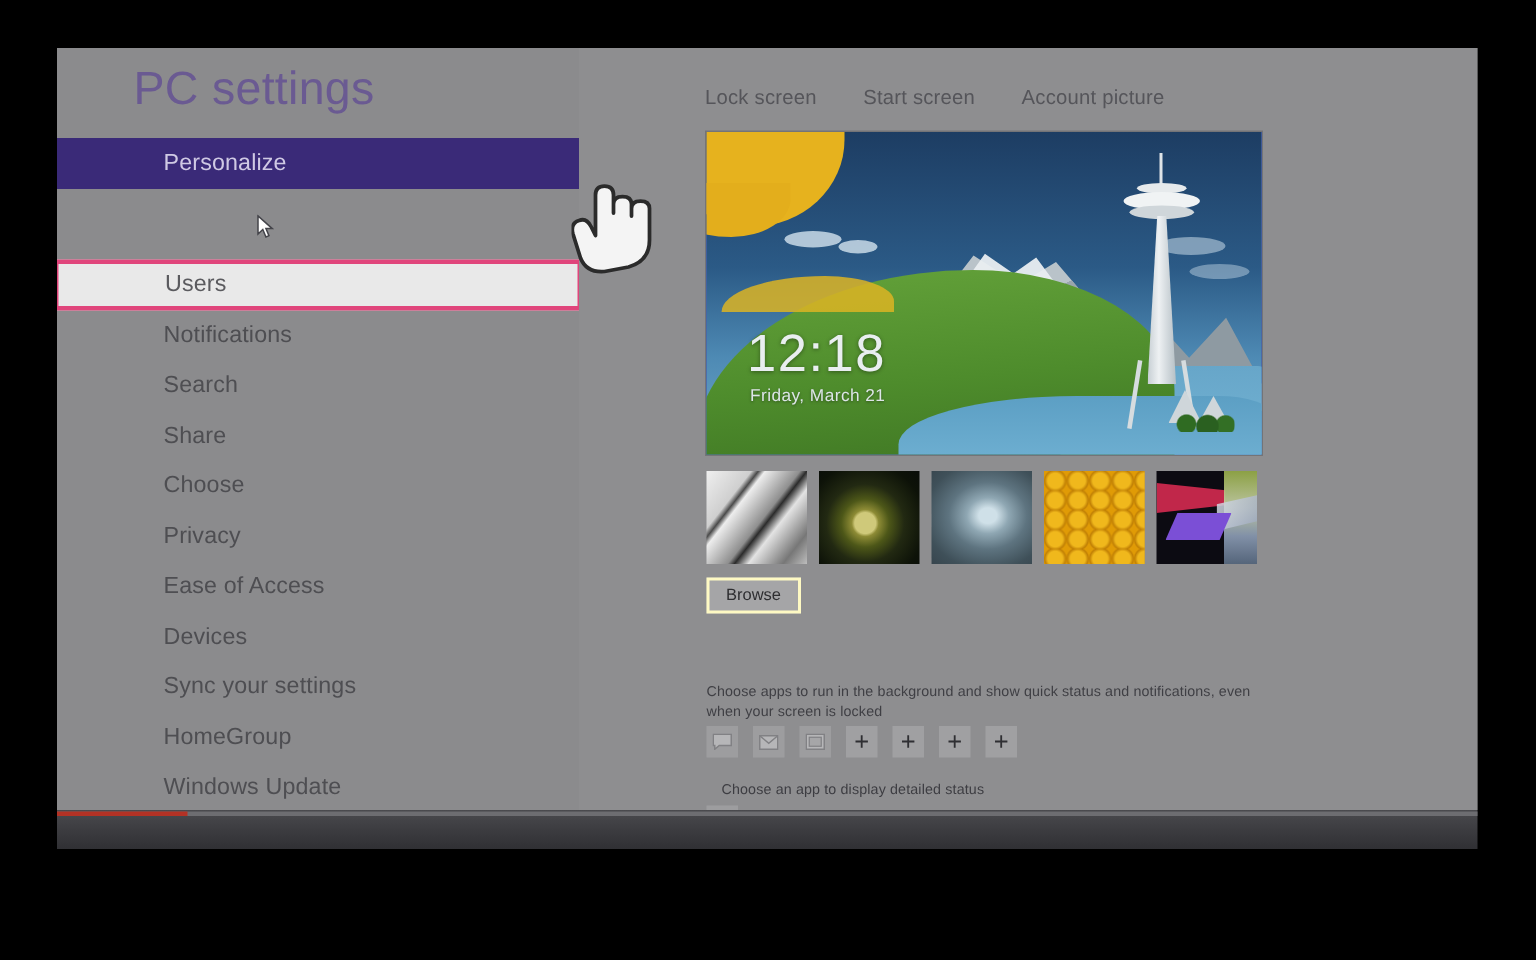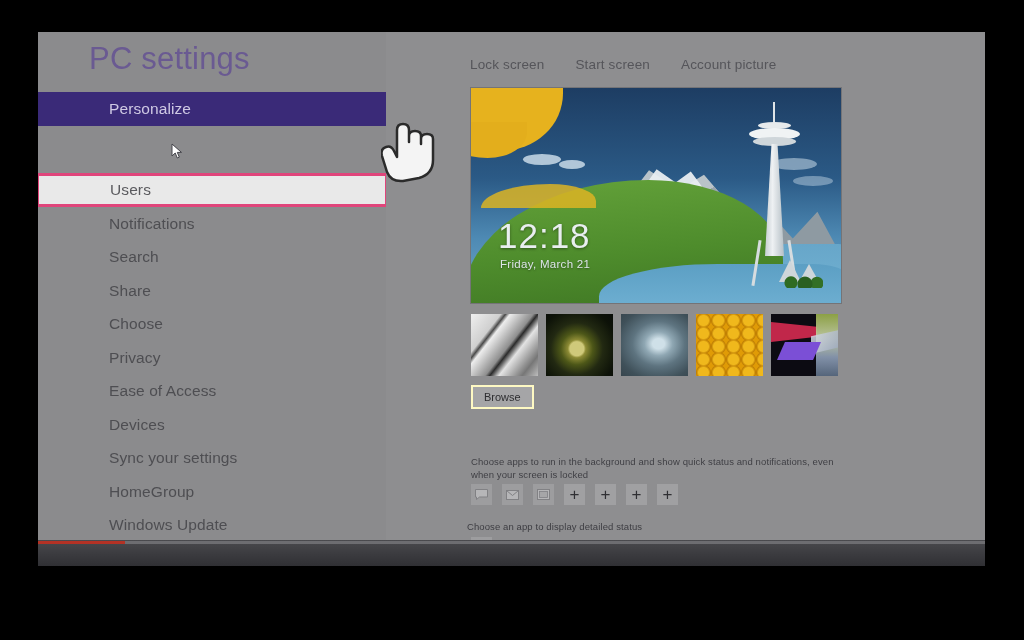--- a/index.html
+++ b/index.html
@@ -176,21 +176,21 @@
   #applist{ position:absolute; left:85px; top:452px; display:flex; gap:10px; align-items:center; }
   .app-tile{
     width:21px; height:21px; background:#9d9d9f;
     display:flex; align-items:center; justify-content:center;
   }
   .app-tile.plus{ background:#a0a0a2; }
   .gl{ display:block; }
   .plus-g{ font-size:17px; line-height:17px; color:#2f2f33; font-weight:400; }
 
   #detail-label{
-    position:absolute; left:81px; top:489px;
+    position:absolute; left:95px; top:489px;
     font-size:9.5px; color:#3d3d42; letter-spacing:.1px;
   }
   #detail-tile{
     position:absolute; left:85px; top:505px; width:21px; height:21px; background:#9d9d9f;
   }
 
   
   #overlay-bar{
     position:absolute; left:38px; top:540px; width:947px; height:26px;
     background:linear-gradient(180deg,#4a4a4e 0%,#3b3b3f 55%,#303034 100%);

